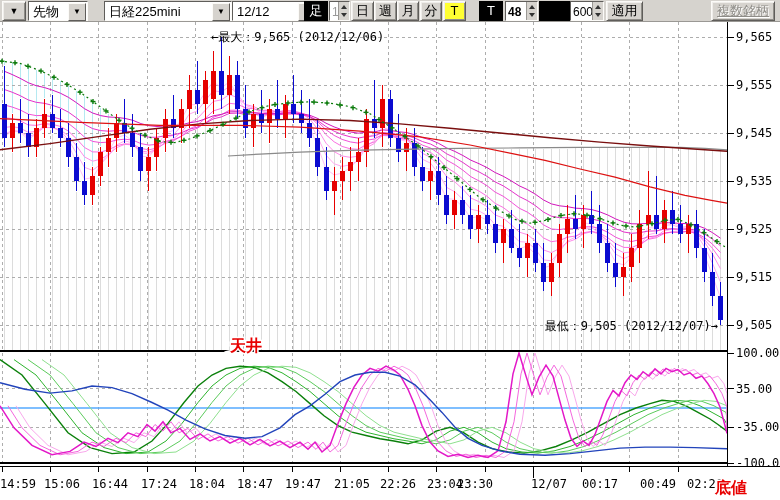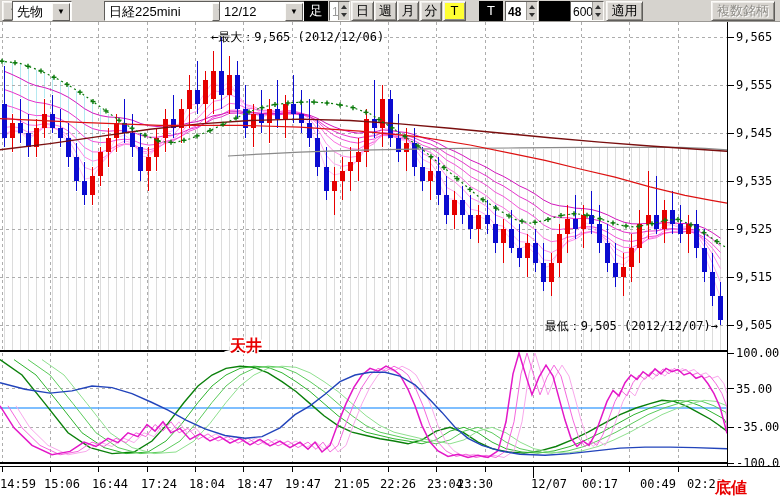--- a/index.html
+++ b/index.html
@@ -36,29 +36,29 @@
        stroke:#ffffff;stroke-width:3px;paint-order:stroke;}
 </style>
 </head>
 <body>
 <div id="app">
 
   <div id="toolbar">
     <div class="tb win-btn" style="left:2px;width:24px;font-size:9px;line-height:18px;">
       <span>▼</span>
     </div>
-    <div class="tb combo" style="left:12px;width:60px;padding-left:32px;">
+    <div class="tb combo" style="left:28px;width:60px;padding-left:32px;">
       <span class="ctext">先物</span>
       <span class="carrow">▼</span>
     </div>
     <div class="tb combo" style="left:104px;width:128px;">
       <span class="ctext">日経225mini</span>
       <span class="carrow">▼</span>
     </div>
-    <div class="tb combo" style="left:219px;width:86px;">
+    <div class="tb combo" style="left:232px;width:86px;">
       <span class="ctext">12/12</span>
       <span class="carrow">▼</span>
     </div>
     <div class="tb win-black" style="left:304px;width:24px;">足</div>
     <div class="tb spin" style="left:329px;width:21px;">
       <span class="num" style="color:#999;">1</span>
       <span class="ud">
           <span class="u"></span>
           <span class="d"></span>
         </span>
@@ -78,21 +78,21 @@
     </div>
     <div class="tb win-black" style="left:539px;width:34px;padding-left:44px;">本数</div>
     <div class="tb spin" style="left:570px;width:34px;">
       <span class="num">600</span>
       <span class="ud">
           <span class="u"></span>
           <span class="d"></span>
         </span>
     </div>
     <div class="tb win-btn" style="left:606px;width:37px;">適用</div>
-    <div class="tb win-btn disabled" style="left:711px;width:64px;">複数銘柄</div>
+    <div class="tb win-btn disabled" style="left:711px;width:64px;text-decoration:underline;">複数銘柄</div>
   </div>
 
   <svg id="chart-svg" width="780" height="478" viewBox="0 0 780 478">
       <g shape-rendering="crispEdges">
         <line x1="4" y1="126.39999999999999" x2="4" y2="328" stroke="#dcdcdc" stroke-width="1"></line>
         <line x1="4" y1="40.480000000001745" x2="4" y2="42.8" stroke="#b5e9f1" stroke-width="1"></line>
         <line x1="12.05" y1="131.2" x2="12.05" y2="328" stroke="#dcdcdc" stroke-width="1"></line>
         <line x1="12.05" y1="41.446000000002094" x2="12.05" y2="90.8" stroke="#b5e9f1" stroke-width="1"></line>
         <line x1="20.1" y1="121.6" x2="20.1" y2="328" stroke="#dcdcdc" stroke-width="1"></line>
         <line x1="20.1" y1="42.4359999999986" x2="20.1" y2="76.4" stroke="#b5e9f1" stroke-width="1"></line>

